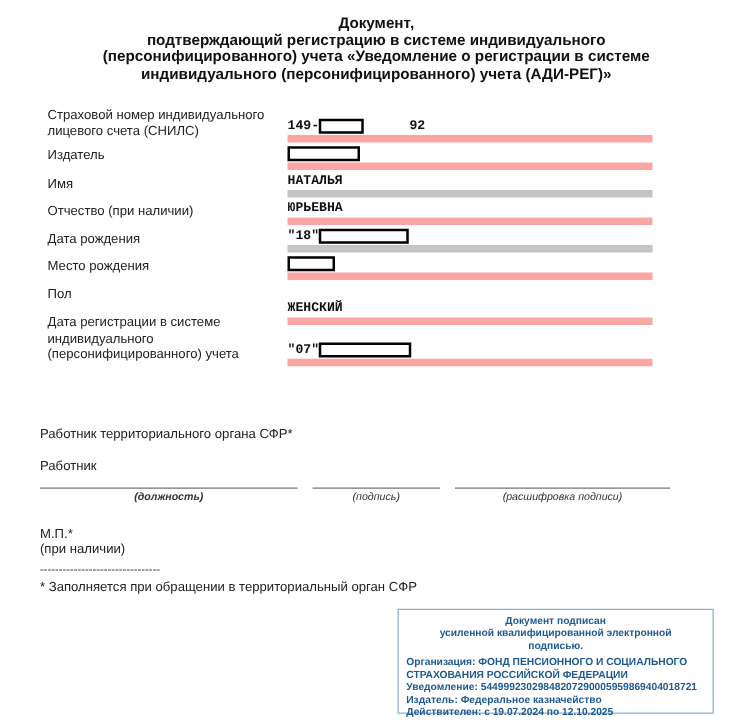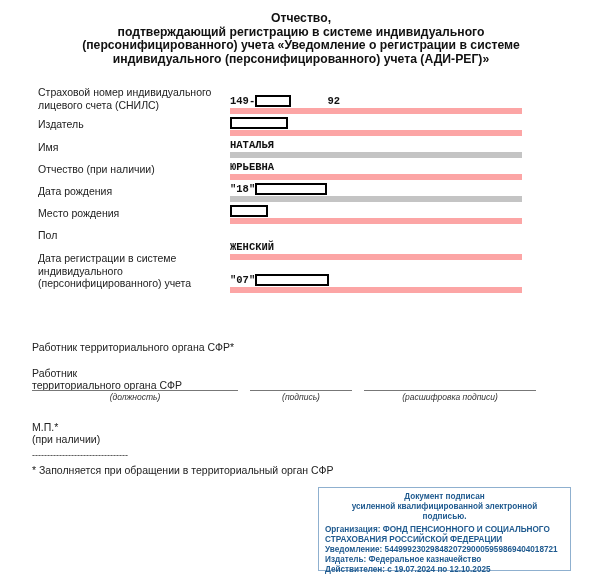--- a/index.html
+++ b/index.html
@@ -107,21 +107,21 @@
     }
     .stamp .body {
       padding-left: 6px;
     }
     .stamp .center div, .stamp .body div { white-space: nowrap; }
   </style>
 </head>
 <body>
 
 <div class="title">
-  <div>Отчество,</div>
+  <div>Документ,</div>
   <div>подтверждающий регистрацию в системе индивидуального</div>
   <div>(персонифицированного) учета «Уведомление о регистрации в системе</div>
   <div>индивидуального (персонифицированного) учета (АДИ-РЕГ)»</div>
 </div>
 
 <div class="row-label" style="top:86px;">
   <div>Страховой номер индивидуального</div>
   <div>лицевого счета (СНИЛС)</div>
 </div>
 <div class="row-value" style="top:94px;">
@@ -180,25 +180,24 @@
 </div>
 <div class="row-value" style="top:273px;">
   <span>"07"</span>
   <span class="redact" style="width:70px;"></span>
 </div>
 
 <div class="section-label" style="top:341px;">Работник территориального органа СФР*</div>
 
 <div class="position-text" style="top:367px;">
   <div>Работник</div>
-  <div>территориального органа СФР</div>
 </div>
 
 <div class="sig-line" style="left:32px; width:206px;"></div>
-<div class="sig-caption" style="left:32px; width:206px;">(должность)</div>
+<div class="sig-caption" style="left:32px; width:206px;font-weight:bold;">(должность)</div>
 
 <div class="sig-line" style="left:250px; width:102px;"></div>
 <div class="sig-caption" style="left:250px; width:102px;">(подпись)</div>
 
 <div class="sig-line" style="left:364px; width:172px;"></div>
 <div class="sig-caption" style="left:364px; width:172px;">(расшифровка подписи)</div>
 
 <div class="section-label" style="top:421px;">М.П.*</div>
 <div class="section-label" style="top:433px;">(при наличии)</div>
 

